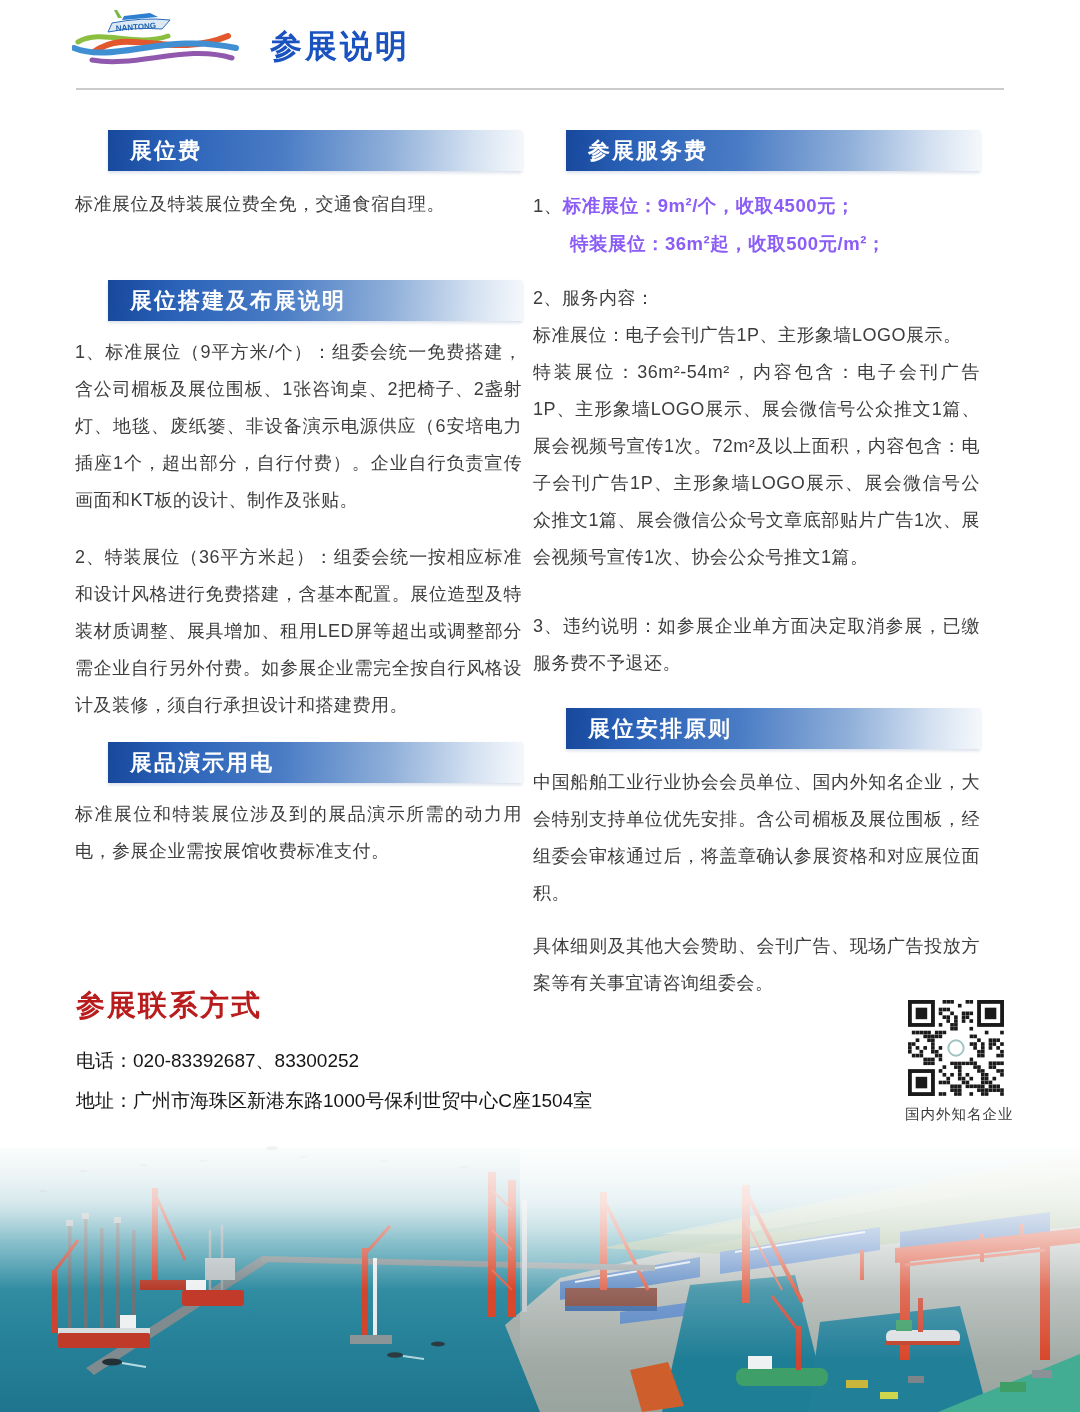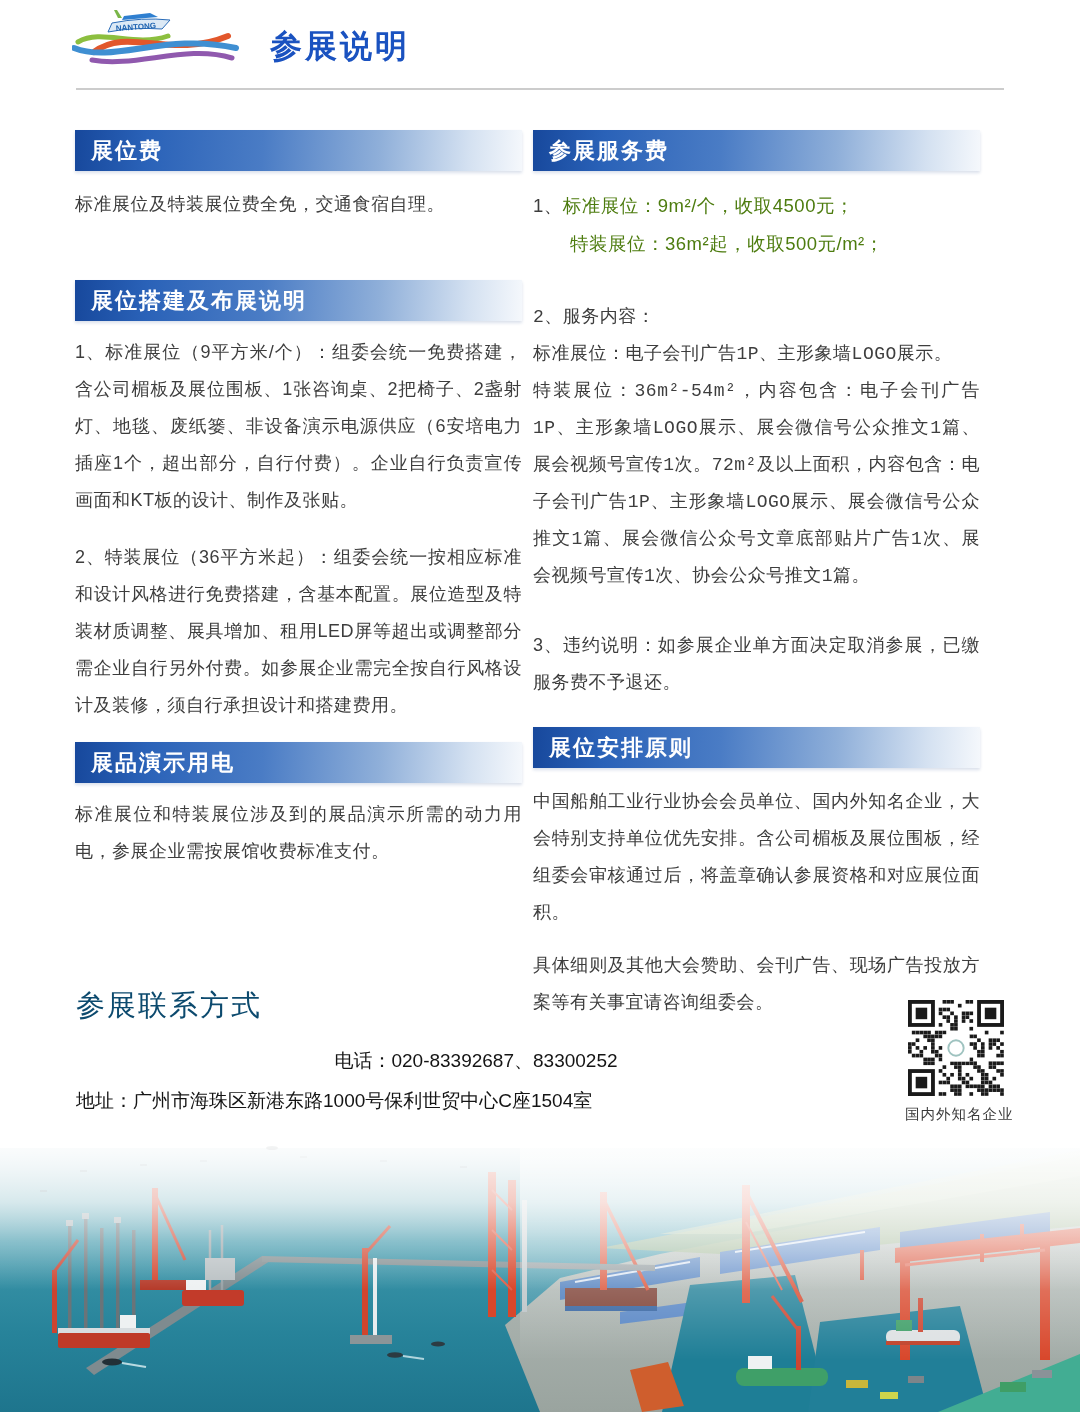--- a/index.html
+++ b/index.html
@@ -10,48 +10,48 @@
   .header{position:absolute;top:6px;left:72px;display:flex;align-items:center;}
   .logo{width:170px;height:70px;}
   .page-title{font-size:32px;font-weight:bold;color:#1a52c0;letter-spacing:3px;margin-left:28px;padding-top:12px;}
   .divider{position:absolute;top:88px;left:76px;width:928px;height:2px;background:#cccccc;}
 
   
   .col{position:absolute;top:130px;width:447px;}
   .col-left{left:75px;}
   .col-right{left:533px;}
 
-  .bar{height:41px;display:flex;align-items:center;padding-left:16px;box-sizing:border-box;
+  .bar{height:41px;display:flex;align-items:center;padding-left:22px;box-sizing:border-box;
        background:linear-gradient(93deg,#17489c 0%,#2a62b8 16%,#4a7cc5 42%,#8fafd9 68%,#d4e1f1 88%,#f5f8fc 100%);
        color:#ffffff;font-weight:bold;font-size:22px;letter-spacing:2px;
-       box-shadow:0 2px 3px rgba(25,60,130,0.16);}
+       box-shadow:0 2px 3px rgba(25,60,130,0.16);margin-left:33px;}
   .body-text{font-size:18px;color:#3d3d3d;line-height:37px;text-align:justify;letter-spacing:0.5px;}
-  .b{font-weight:normal;color:#4d7c0f;}
+  .b{font-weight:bold;color:#8b5cf6;}
   .fee-line2{padding-left:37px;}
 
   
   .m-p1{margin-top:15px;}
   .m-bar2{margin-top:57px;}
   .m-p2a{margin-top:13px;}
   .m-p2b{margin-top:20px;}
   .m-bar3{margin-top:18px;text-align:right;}
   .m-p3{margin-top:13px;}
 
   
   .m-r1{margin-top:16px;line-height:38px;font-size:18.5px;}
-  .m-r2{margin-top:36px;font-family:Liberation Mono, monospace;}
+  .m-r2{margin-top:17px;}
   .m-r3{margin-top:32px;}
   .m-rbar2{margin-top:26px;}
   .m-rp1{margin-top:15px;}
   .m-rp2{margin-top:16px;}
 
   
   .contact{position:absolute;top:986px;left:76px;width:800px;}
-  .contact-heading{font-size:29px;font-weight:normal;color:#0c4a6e;letter-spacing:2px;}
-  .contact-row{display:flex;gap:56px;margin-top:20px;font-size:19px;color:#141414;line-height:30px;justify-content:center;}
+  .contact-heading{font-size:29px;font-weight:bold;color:#b91c1c;letter-spacing:2px;}
+  .contact-row{display:flex;gap:56px;margin-top:20px;font-size:19px;color:#141414;line-height:30px;}
   .contact-row2{margin-top:10px;font-size:19px;color:#141414;line-height:30px;}
 
   .qr-block{position:absolute;top:1000px;left:905px;width:102px;text-align:center;}
   .qr-code{width:96px;height:96px;background:#ffffff;display:block;margin:0 auto;}
   .qr-caption{margin-top:9px;font-size:14.5px;color:#3a3a3a;letter-spacing:1px;white-space:nowrap;}
 
   
   .photo{position:absolute;top:1130px;left:0;width:1080px;height:282px;}
   .photo svg{display:block;}
 </style>

